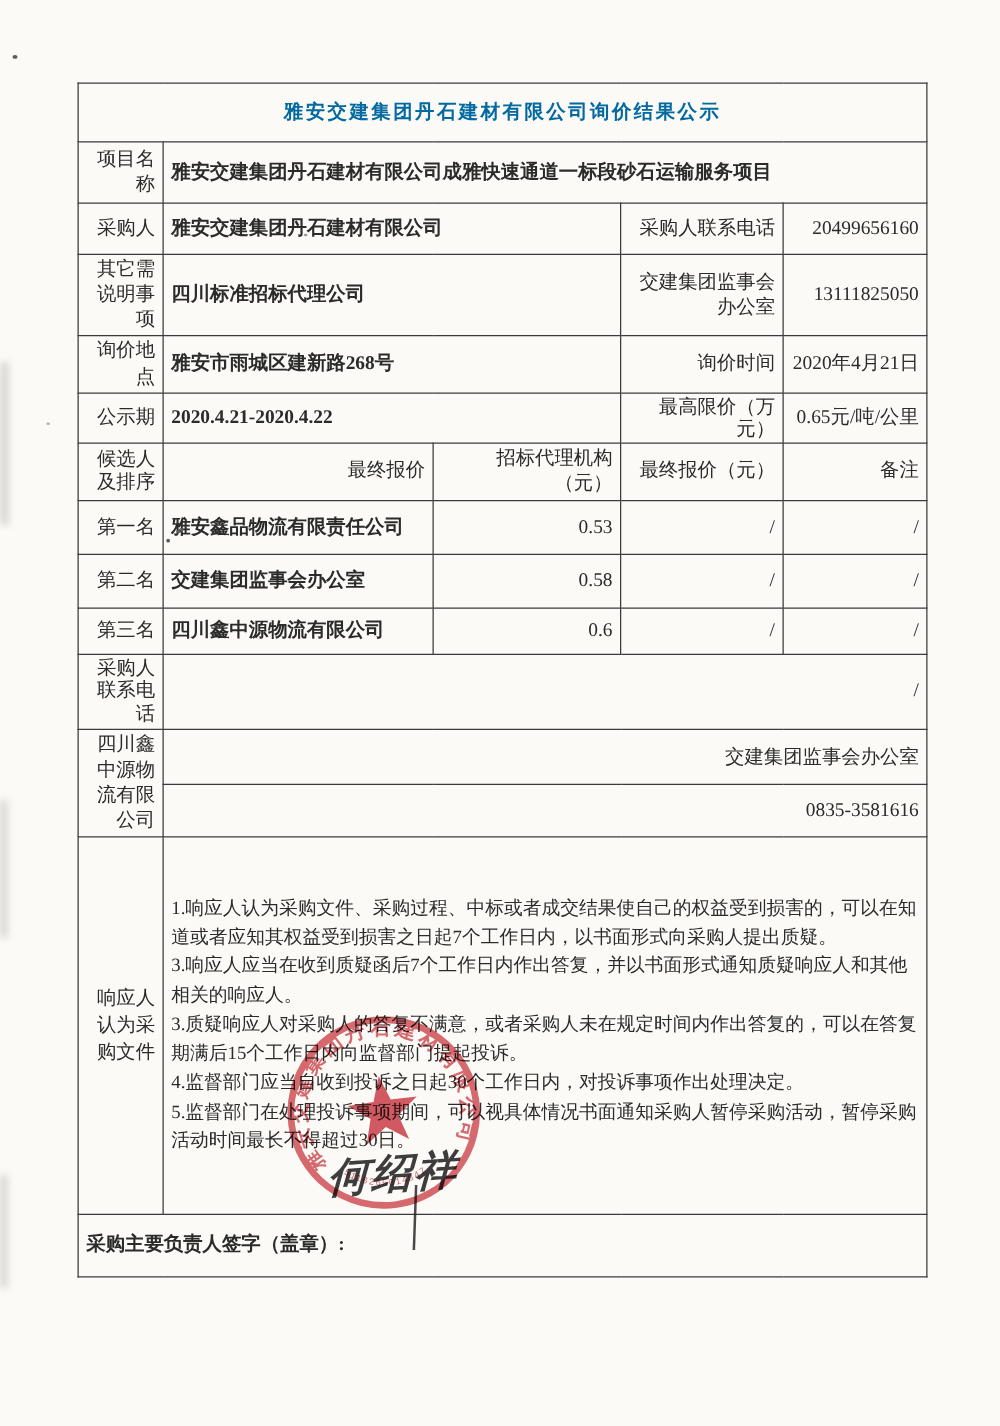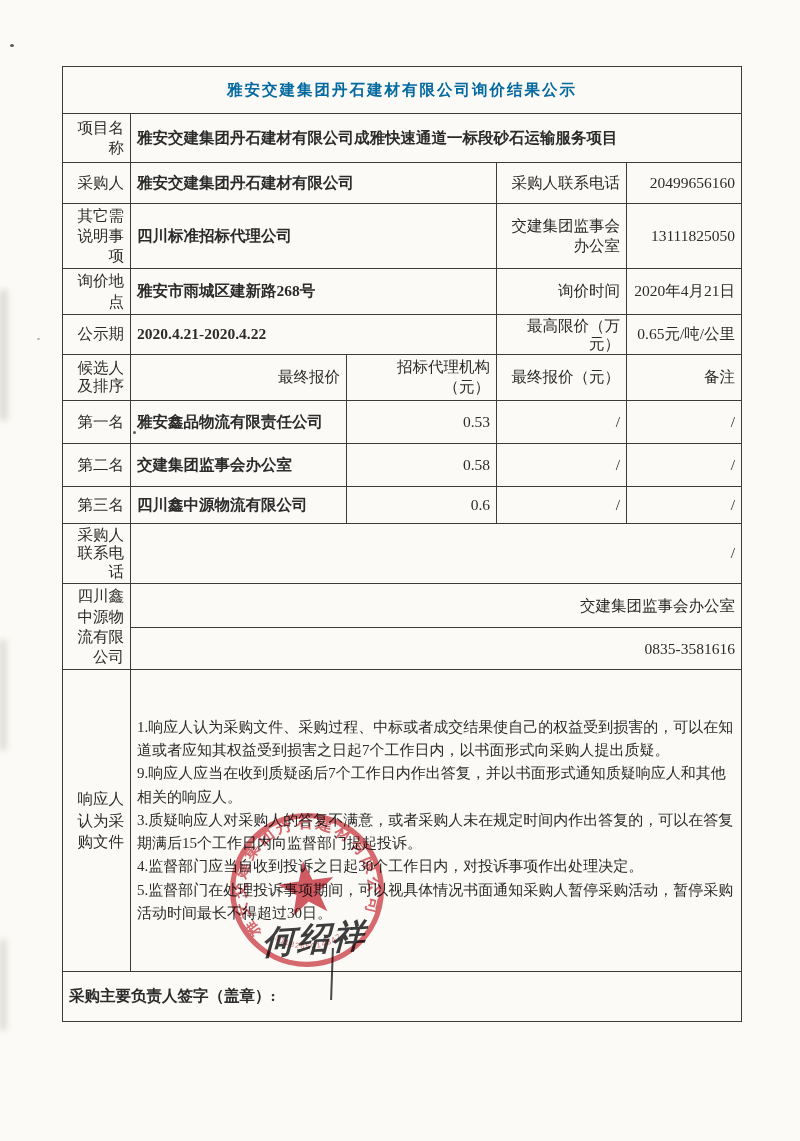--- a/index.html
+++ b/index.html
@@ -151,21 +151,21 @@
       <td colspan="4" class="c">交建集团监事会办公室</td>
     </tr>
     <tr style="height:40px">
       <td colspan="4" class="c">0835-3581616</td>
     </tr>
 
     <tr style="height:302px">
       <td class="c" style="line-height:1.4">响应人认为采购文件</td>
       <td colspan="4" class="obj-cell">
         <div class="obj-item">1.响应人认为采购文件、采购过程、中标或者成交结果使自己的权益受到损害的，可以在知道或者应知其权益受到损害之日起7个工作日内，以书面形式向采购人提出质疑。</div>
-        <div class="obj-item">9.响应人应当在收到质疑函后7个工作日内作出答复，并以书面形式通知质疑响应人和其他相关的响应人。</div>
+        <div class="obj-item">3.响应人应当在收到质疑函后7个工作日内作出答复，并以书面形式通知质疑响应人和其他相关的响应人。</div>
         <div class="obj-item">3.质疑响应人对采购人的答复不满意，或者采购人未在规定时间内作出答复的，可以在答复期满后15个工作日内向监督部门提起投诉。</div>
         <div class="obj-item">4.监督部门应当自收到投诉之日起30个工作日内，对投诉事项作出处理决定。</div>
         <div class="obj-item">5.监督部门在处理投诉事项期间，可以视具体情况书面通知采购人暂停采购活动，暂停采购活动时间最长不得超过30日。</div>
       </td>
     </tr>
 
     <tr style="height:50px">
       <td colspan="5" class="l sig-cell">采购主要负责人签字（盖章）:</td>
     </tr>
   </tbody>

